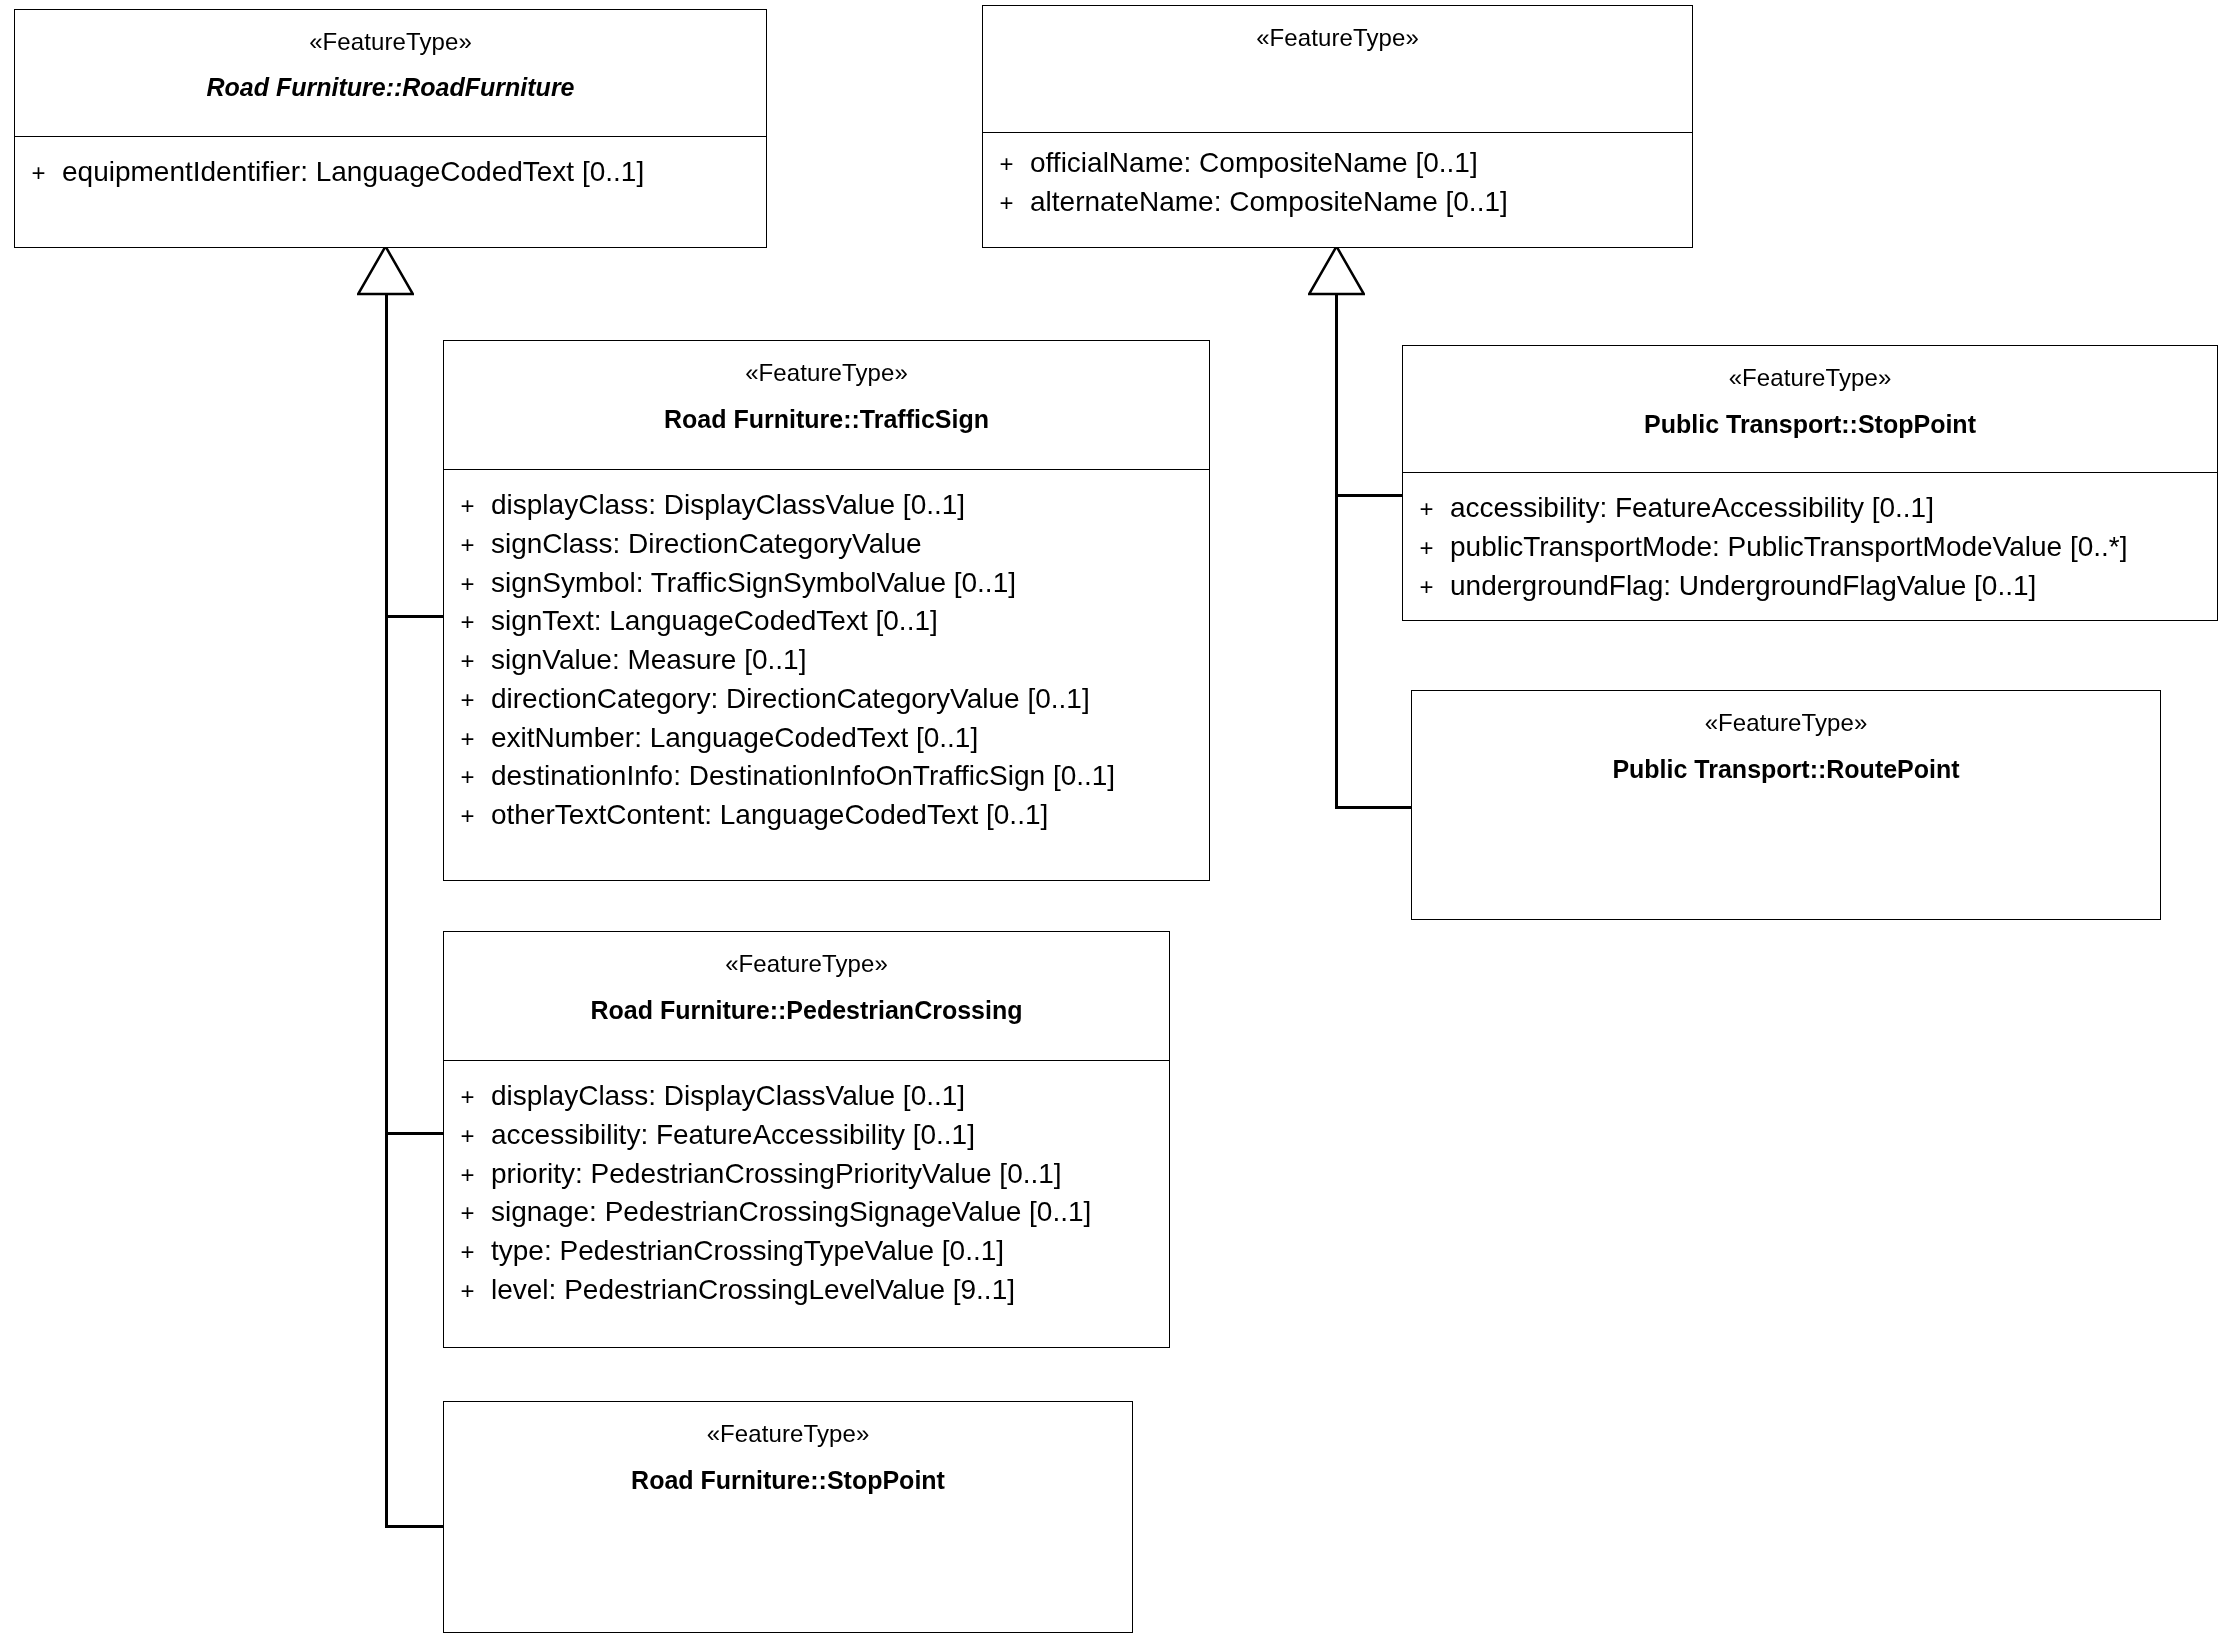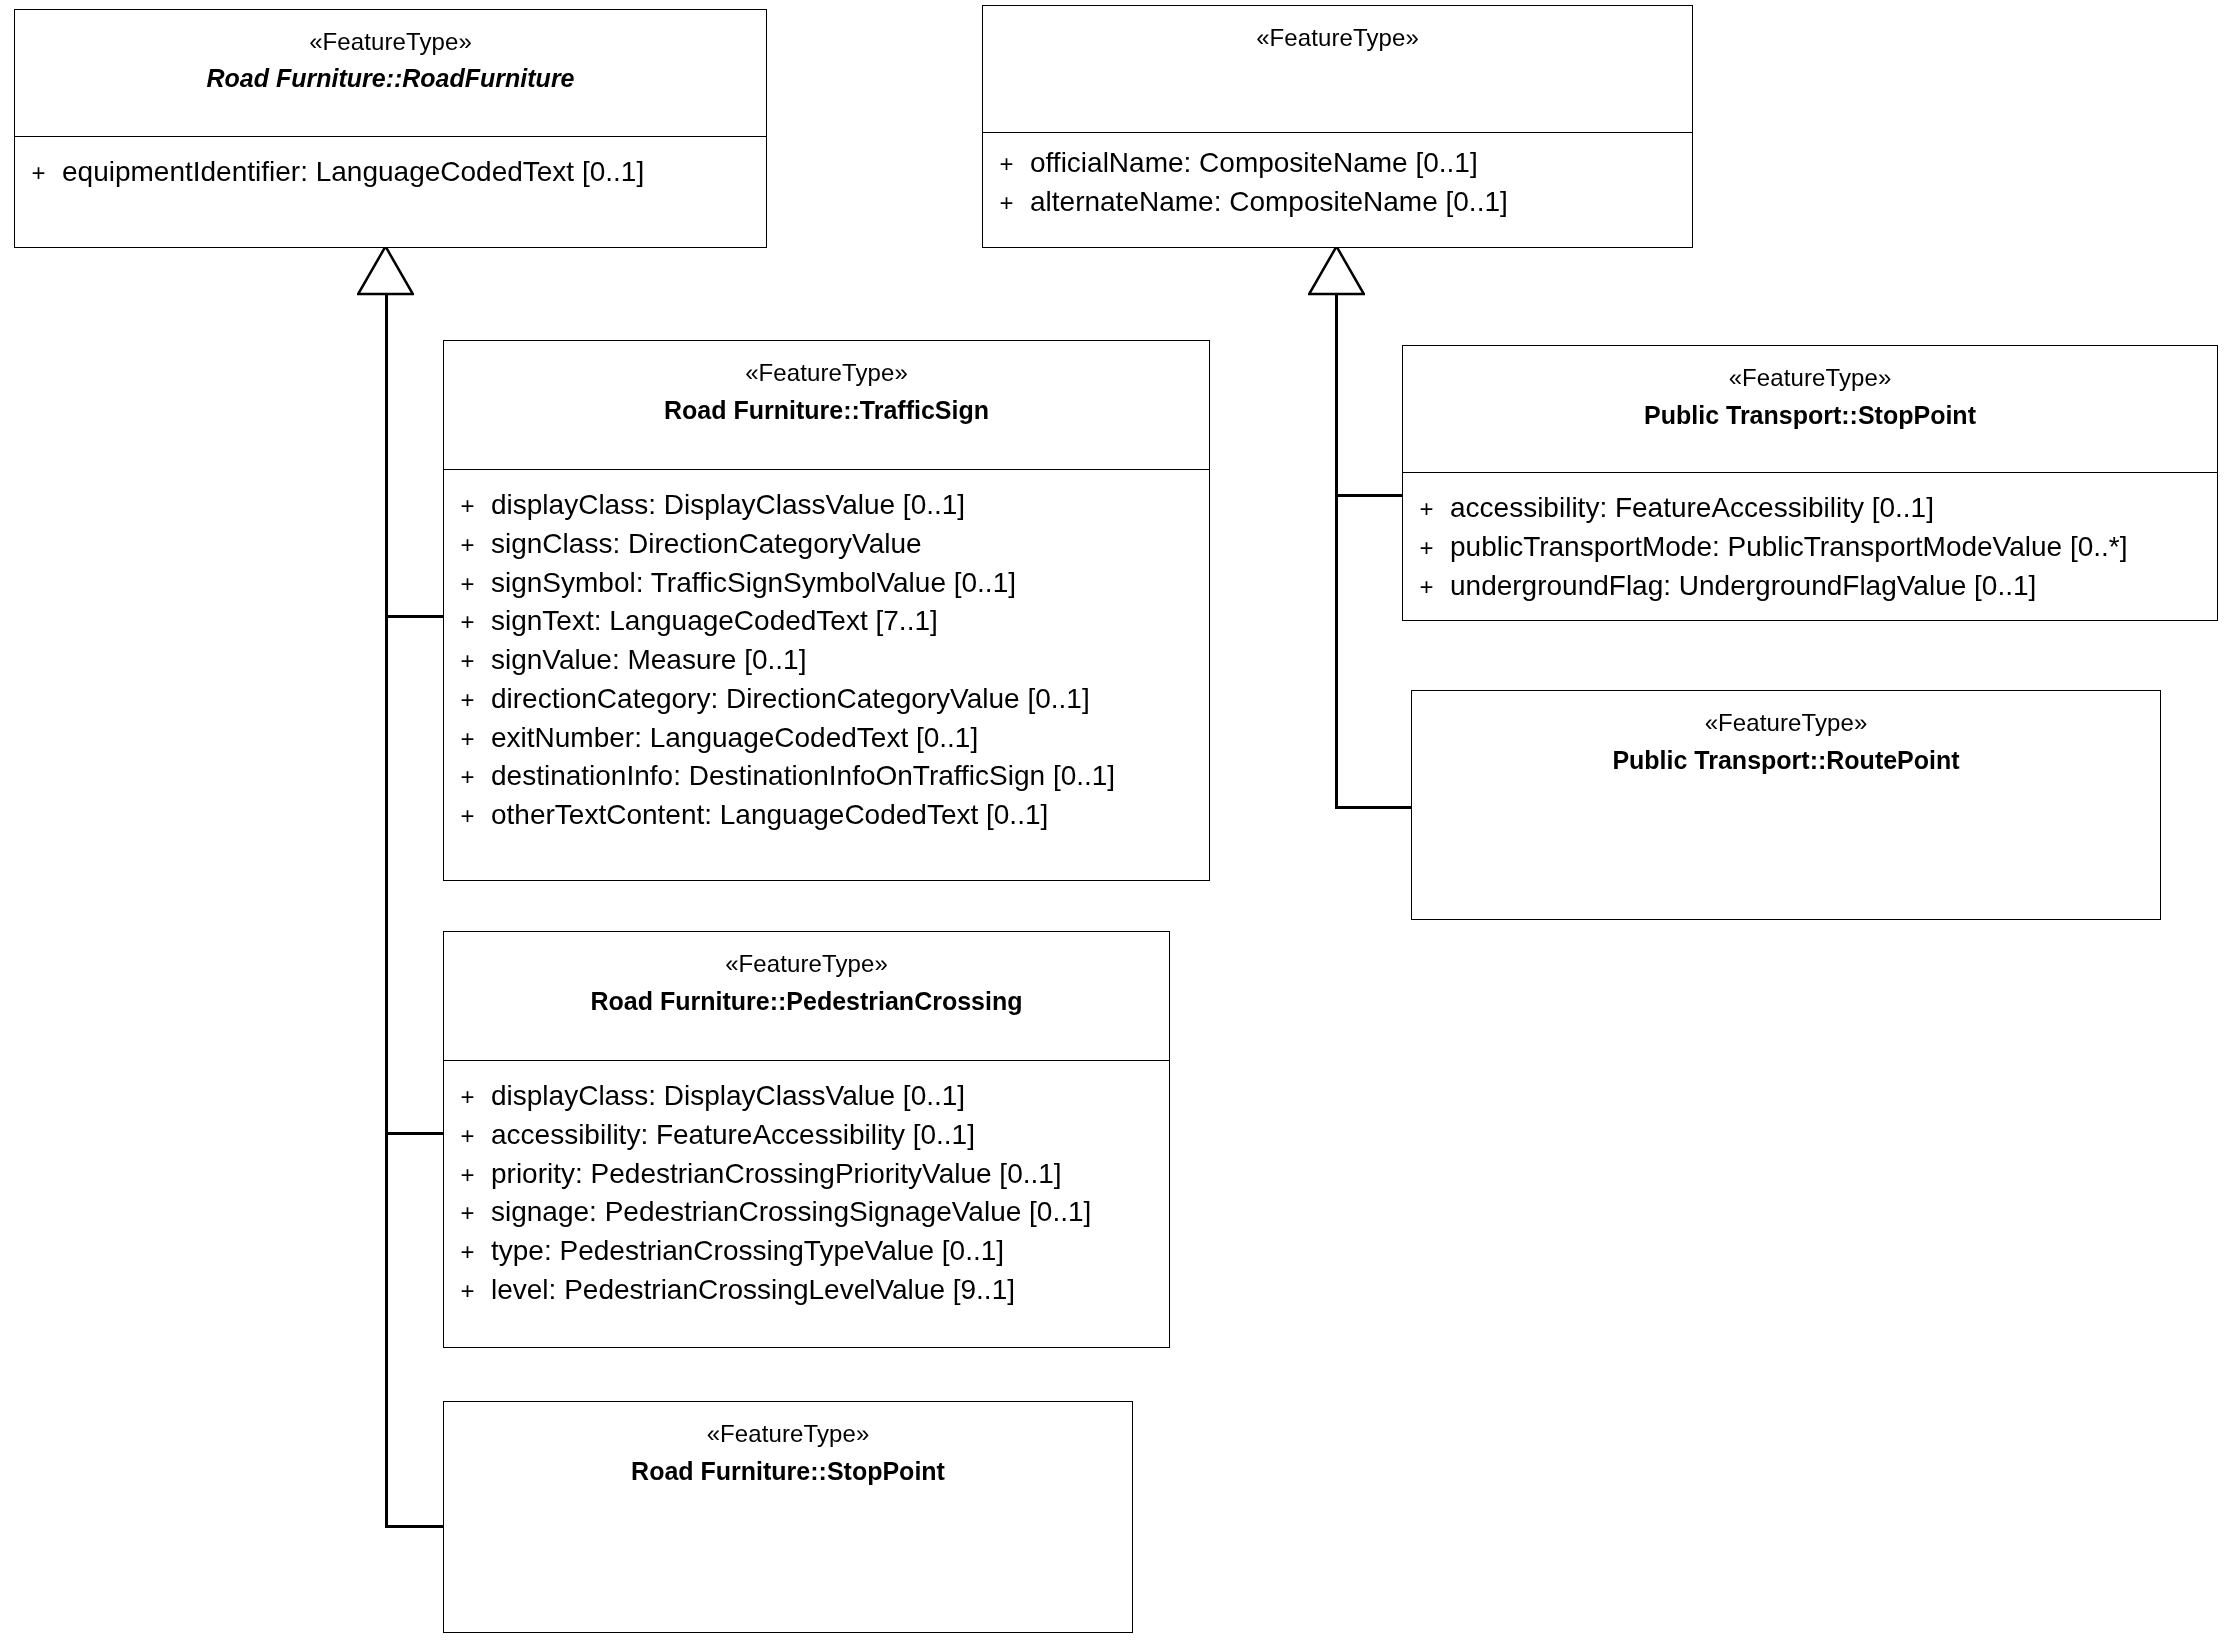--- a/index.html
+++ b/index.html
@@ -39,21 +39,21 @@
   .stereotype {
     font-size: 24px;
     line-height: 1.3;
     letter-spacing: 0.1px;
     white-space: nowrap;
   }
   .class-title {
     font-size: 25px;
     font-weight: bold;
     line-height: 1.3;
-    margin-top: 5px;
+    margin-top: 14px;
     white-space: nowrap;
   }
   .class-title.abstract {
     font-style: italic;
     font-weight: bold;
   }
   .attr-compartment {
     box-sizing: border-box;
     padding: 16.4px 0 16.4px 0;
   }
@@ -162,21 +162,21 @@
       <div class="attr-row">
         <span class="attr-vis">+</span>
         <span class="attr-text">signClass: DirectionCategoryValue</span>
       </div>
       <div class="attr-row">
         <span class="attr-vis">+</span>
         <span class="attr-text">signSymbol: TrafficSignSymbolValue [0..1]</span>
       </div>
       <div class="attr-row">
         <span class="attr-vis">+</span>
-        <span class="attr-text">signText: LanguageCodedText [7..1]</span>
+        <span class="attr-text">signText: LanguageCodedText [0..1]</span>
       </div>
       <div class="attr-row">
         <span class="attr-vis">+</span>
         <span class="attr-text">signValue: Measure [0..1]</span>
       </div>
       <div class="attr-row">
         <span class="attr-vis">+</span>
         <span class="attr-text">directionCategory: DirectionCategoryValue [0..1]</span>
       </div>
       <div class="attr-row">

